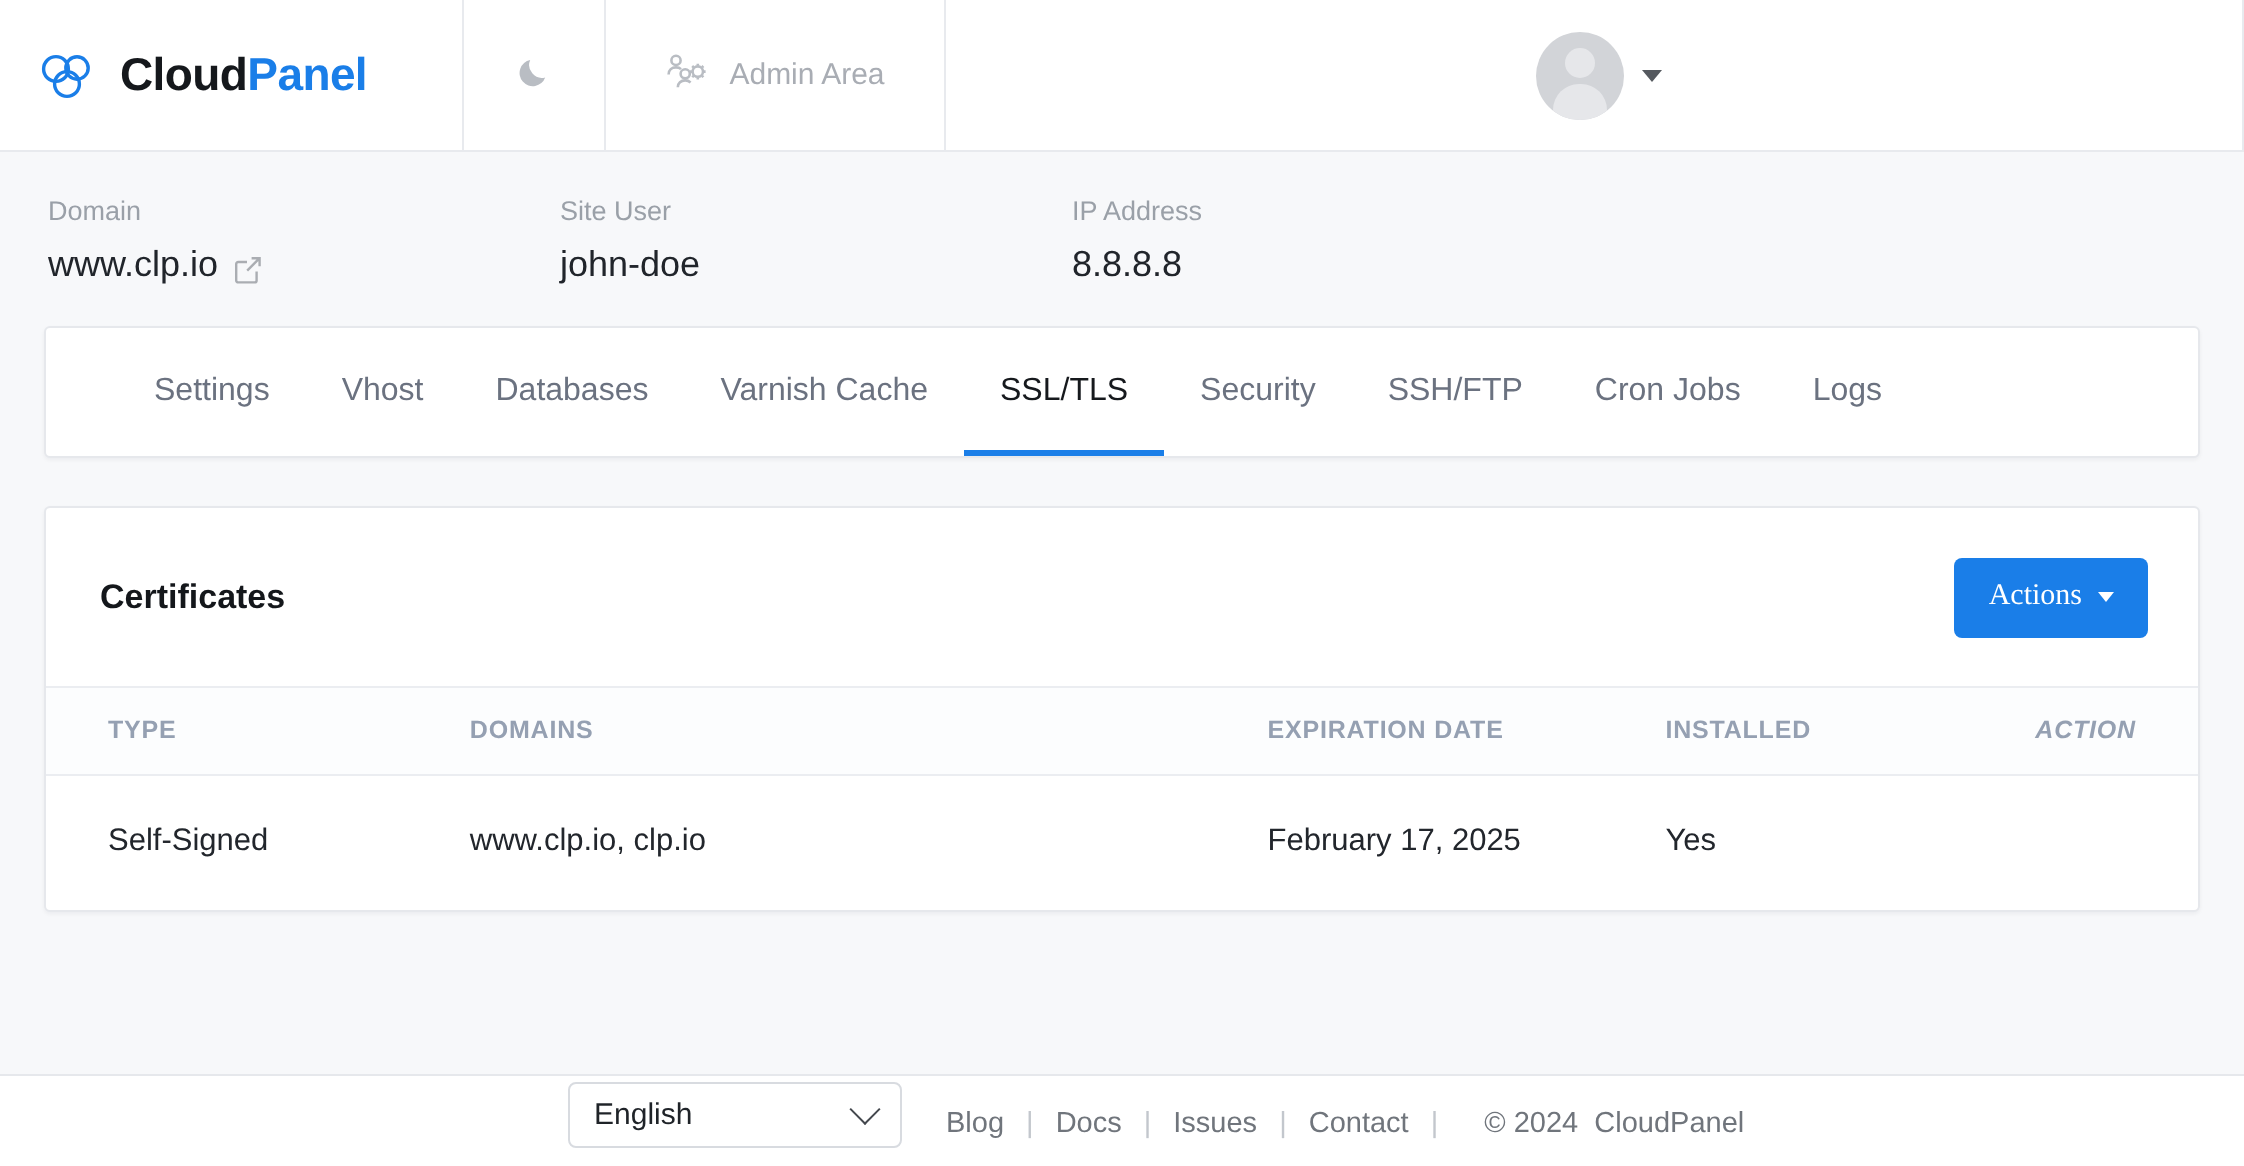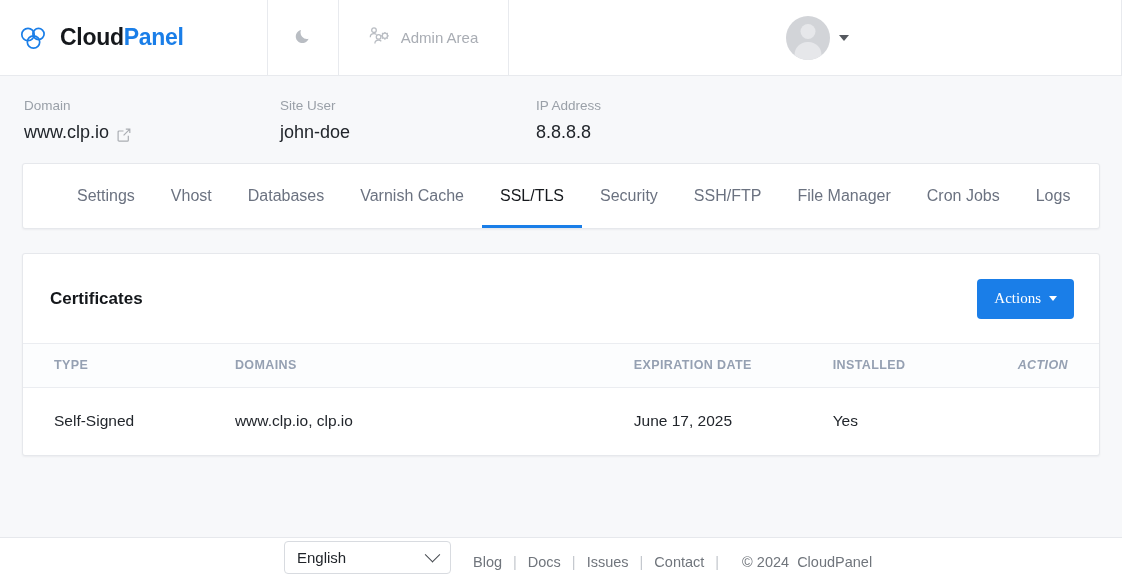--- a/index.html
+++ b/index.html
@@ -15,21 +15,21 @@
 
   
   .header {
     height: 76px;
     background: #ffffff;
     border-bottom: 1px solid #e8eaee;
     display: flex;
     align-items: stretch;
   }
   .brand {
-    width: 268px;
+    width: 232px;
     display: flex;
     align-items: center;
     gap: 11px;
     padding-left: 19px;
     border-right: 1px solid #e8eaee;
   }
   .brand-logo { width: 30px; height: 26px; display: block; flex: 0 0 auto; }
   .brand-text {
     font-size: 23px;
     font-weight: bold;
@@ -292,21 +292,20 @@
 </div>
 
 <div class="card tabs-card">
   <a class="tab" href="#">Settings</a>
   <a class="tab" href="#">Vhost</a>
   <a class="tab" href="#">Databases</a>
   <a class="tab" href="#">Varnish Cache</a>
   <a class="tab active" href="#">SSL/TLS</a>
   <a class="tab" href="#">Security</a>
   <a class="tab" href="#">SSH/FTP</a>
-  <a class="tab" href="#">File Manager</a>
   <a class="tab" href="#">Cron Jobs</a>
   <a class="tab" href="#">Logs</a>
 </div>
 
 <div class="card cert-card">
   <div class="cert-head">
     <div class="cert-title">Certificates</div>
     <button class="btn-actions">
       <span>Actions</span>
       <span class="caret-white"></span>
@@ -320,21 +319,21 @@
         <th class="col-domains">DOMAINS</th>
         <th class="col-exp">EXPIRATION DATE</th>
         <th class="col-inst">INSTALLED</th>
         <th class="col-act">ACTION</th>
       </tr>
     </thead>
     <tbody>
       <tr>
         <td class="col-type">Self-Signed</td>
         <td class="col-domains">www.clp.io, clp.io</td>
-        <td class="col-exp">June 17, 2025</td>
+        <td class="col-exp">February 17, 2025</td>
         <td class="col-inst">Yes</td>
         <td class="col-act"></td>
       </tr>
     </tbody>
   </table>
 </div>
 
 <div class="footer">
   <div class="lang-select">
     <span>English</span>

